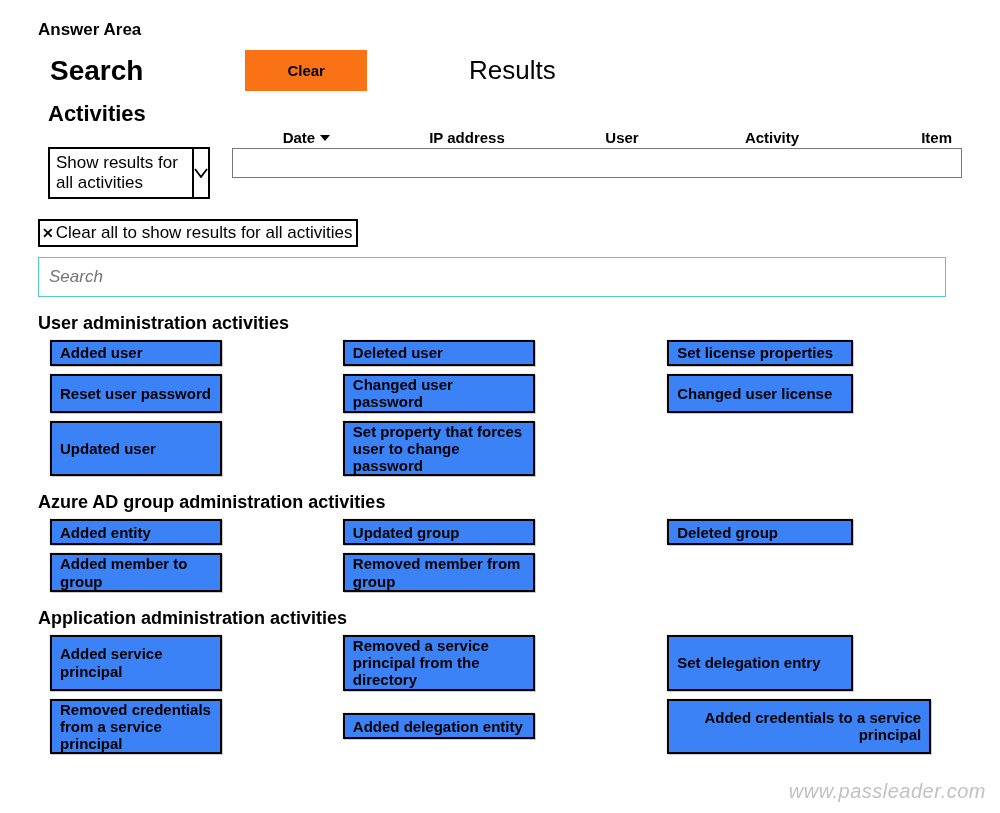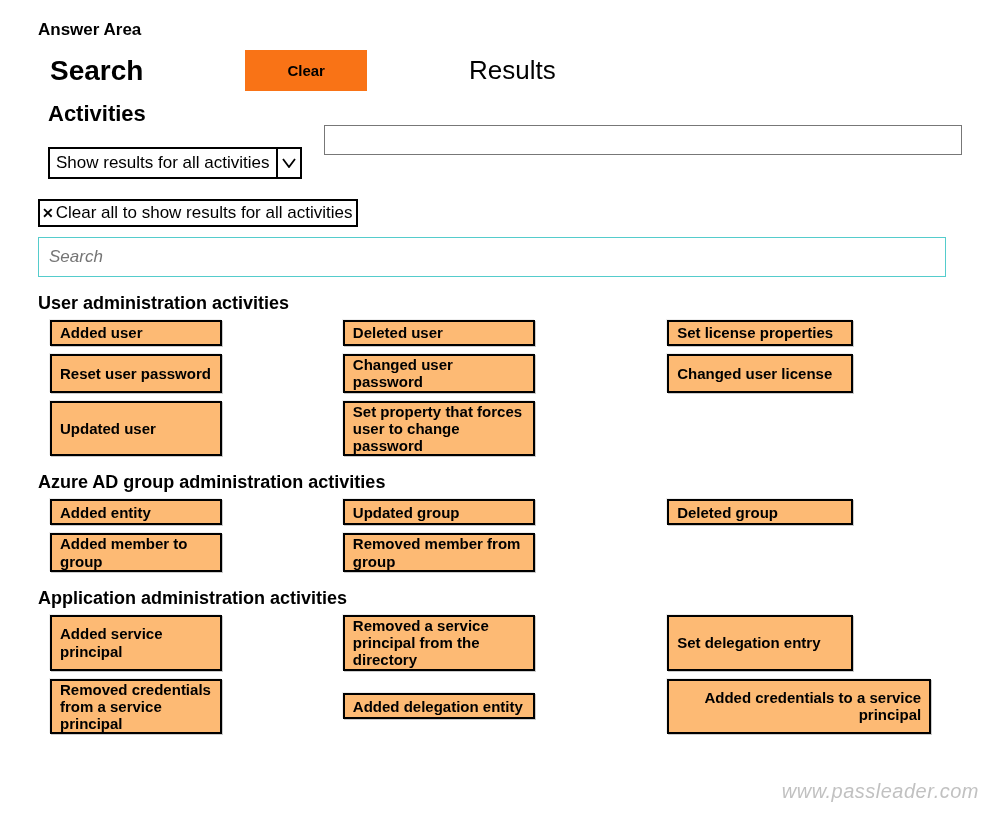--- a/index.html
+++ b/index.html
@@ -129,38 +129,38 @@
     display: flex;
     gap: 0;
     margin-bottom: 8px;
   }
   .cell { display:flex; }
   .c1 { width: 310px; padding-left: 12px; }
   .c2 { width: 330px; align-items: center; }
   .c3 { width: 300px; }
   .chip {
     border: 2px solid #000;
-    background: #fdba74;
+    background: #3b82f6;
     font-size: 15px;
     font-weight: 600;
     padding: 0 8px;
     min-height: 26px;
     display: flex;
     align-items: center;
     box-shadow: 1px 1px 0 #ccc, -1px -1px 0 #eee;
     cursor: pointer;
     line-height: 1.15;
   }
   .c1 .chip { width: 172px; }
   .c2 .chip { width: 192px; }
   .c3 .chip { width: 186px; text-align: right; }
   .chip.wide3 { width: 264px; }
   .watermark {
     position: absolute;
-    right: 21px;
+    right: 14px;
     bottom: 10px;
     font-family: "Comic Sans MS", cursive, sans-serif;
     font-size: 20px;
     color: #bbb;
     letter-spacing: 0.5px;
     text-shadow: 0 0 1px #fff;
     opacity: 0.9;
     font-style: italic;
   }
 </style>
@@ -183,20 +183,34 @@
       <div class="dropdown">
         <div class="dropdown-label">Show results for all activities</div>
         <div class="dropdown-caret">
           <svg width="14" height="10" viewBox="0 0 14 10">
               <path d="M1 1 L7 9 L13 1" fill="none" stroke="#000" stroke-width="1.8"></path>
             </svg>
         </div>
       </div>
     </div>
     <div class="col-headers">
+      <div class="col-labels">
+        <div class="col-date">
+          <span>Date</span>
+          <span> 
+            <svg width="12" height="10" viewBox="0 0 12 10">
+                <path d="M1 2 L6 8 L11 2 Z" fill="#000"></path>
+              </svg>
+          </span>
+        </div>
+        <div class="col-ip">IP address</div>
+        <div class="col-user">User</div>
+        <div class="col-act">Activity</div>
+        <div class="col-item">Item</div>
+      </div>
       <div class="results-box"></div>
     </div>
   </div>
 
   <div class="clear-all">
     <span class="x">✕</span>
     <span>Clear all to show results for all activities</span>
   </div>
 
   <div>

